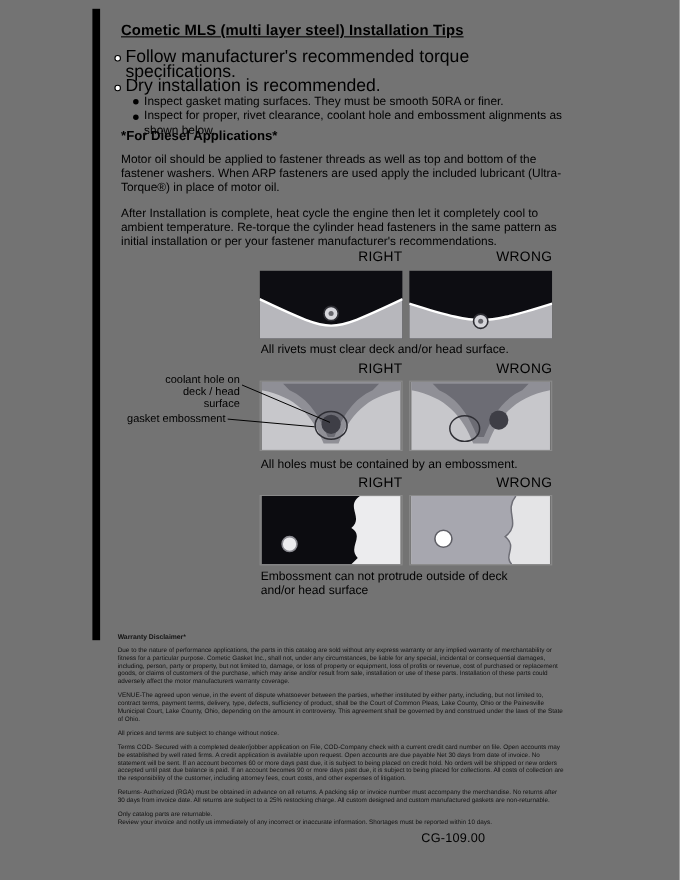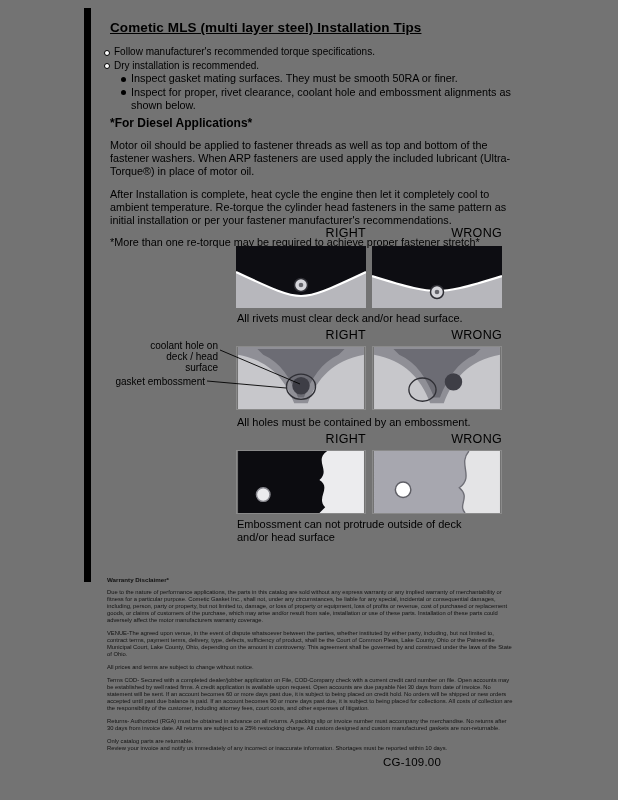--- a/index.html
+++ b/index.html
@@ -24,21 +24,21 @@
     font-size: 13.5px;
     font-weight: bold;
     text-decoration: underline;
     margin: 0 0 10px 7px;
     letter-spacing: .1px;
   }
   ul.tips { list-style: none; }
   ul.tips > li {
     position: relative;
     padding-left: 11px;
-    font-size: 10px;
+    font-size: 16px;
     line-height: 13.5px;
   }
   ul.tips > li::before {
     content: "";
     position: absolute; left: 1px; top: 4.5px;
     width: 4px; height: 4px;
     border: 1px solid #000; border-radius: 50%;
     background: #fff;
   }
   ul.subtips { list-style: none; margin-left: 17px; }
@@ -104,21 +104,20 @@
     <ul class="subtips">
       <li>Inspect gasket mating surfaces.  They must be smooth 50RA or finer.</li>
       <li>Inspect for proper, rivet clearance, coolant hole and embossment alignments as shown below.</li>
     </ul>
   </div>
 
   <div class="diesel">
     <div class="diesel-heading">*For Diesel Applications*</div>
     <p>Motor oil should be applied to fastener threads as well as top and bottom of the fastener washers. When ARP fasteners are used apply the included lubricant (Ultra-Torque®) in place of motor oil.</p>
     <p>After Installation is complete, heat cycle the engine then let it completely cool to ambient temperature. Re-torque the cylinder head fasteners in the same pattern as initial installation or per your fastener manufacturer's recommendations.</p>
-    <p class="note">*More than one re-torque may be required to achieve proper fastener stretch*</p>
   </div>
 
   <div class="diagrams">
 
     <div class="hdr" style="left:236px; top:0;">RIGHT</div>
     <div class="hdr" style="left:372px; top:0;">WRONG</div>
 
     <div class="panel" style="left:236px; top:20px;">
       <svg viewBox="0 0 130 62">
         <rect width="130" height="62" fill="#0d0d12"></rect>

